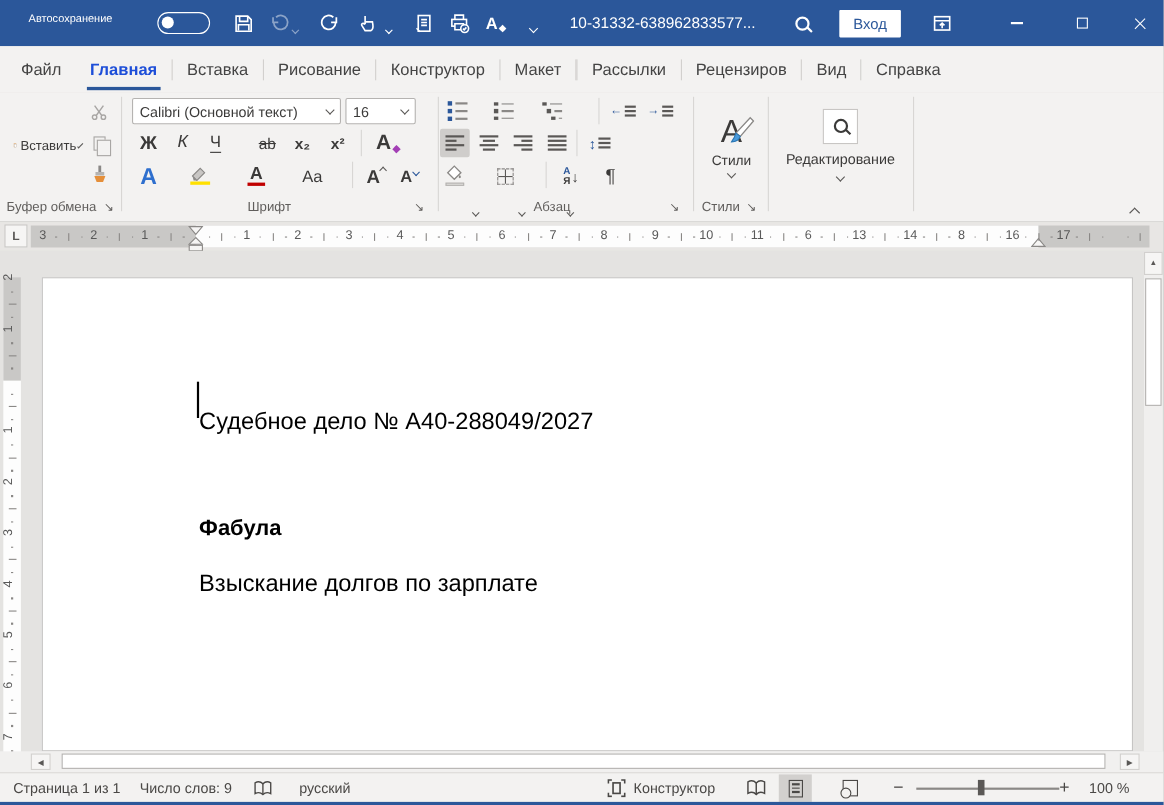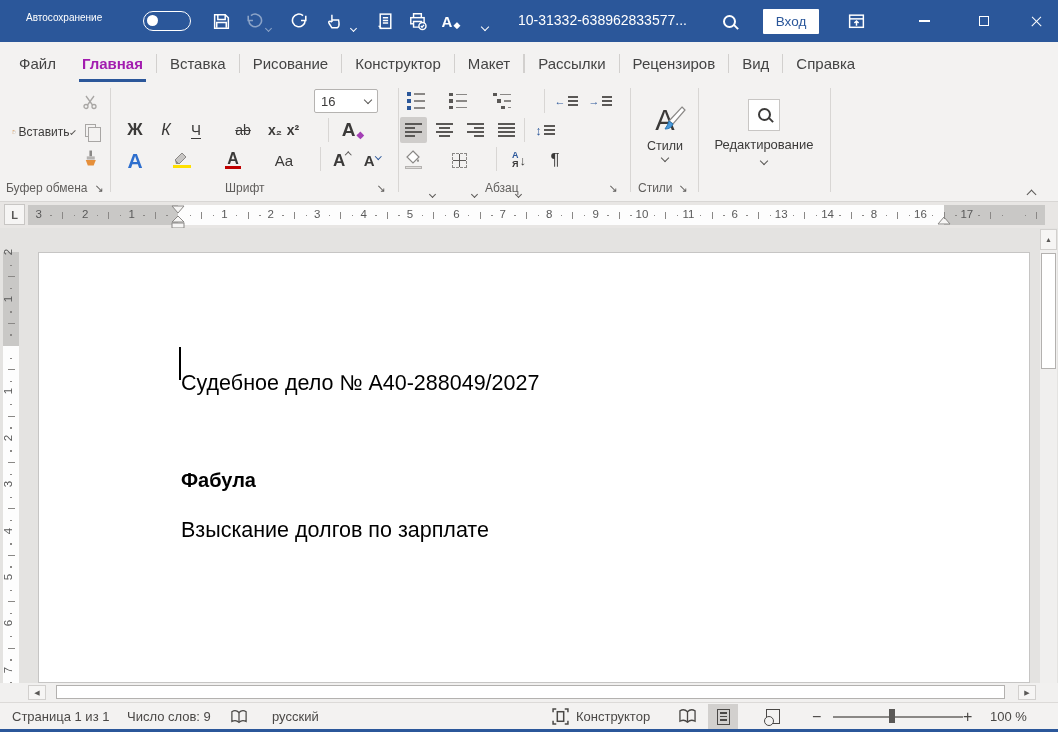--- a/index.html
+++ b/index.html
@@ -24,21 +24,21 @@
   .minbar{width:11px;height:1.5px;background:#fff;}
   .maxbox{width:10px;height:10px;border:1.4px solid #fff;}
   .xwrap{position:relative;width:13px;height:13px;}
   .xwrap i{position:absolute;left:0;top:6px;width:13px;height:1.4px;background:#fff;}
   .xwrap i:nth-child(1){transform:rotate(45deg);} .xwrap i:nth-child(2){transform:rotate(-45deg);}
 
   
   .tabbar{position:absolute;left:0;top:42px;width:1058px;height:42px;background:#f3f2f1;}
   .tabs{position:absolute;left:6px;top:0;height:42px;display:flex;align-items:center;}
   .tab{padding:0 13px;height:42px;display:flex;align-items:center;font-size:15px;color:#444;white-space:nowrap;position:relative;}
-  .tab.active{font-weight:bold;color:#a21caf;}
+  .tab.active{font-weight:bold;color:#1d4ed8;}
   .tab.active::after{content:"";position:absolute;left:10px;right:10px;bottom:2px;height:3.5px;background:#2b579a;}
   .tabsep{width:1px;height:19px;background:#d2d0ce;}
   .share{position:absolute;right:15px;top:48px;height:30px;padding:0 12px;background:#fff;display:flex;align-items:center;gap:7px;
          color:#2b579a;font-size:15px;font-weight:bold;border-radius:2px;}
 
   
   .ribbon{position:absolute;left:0;top:84px;width:1058px;height:118px;background:#f3f2f1;border-bottom:1px solid #d8d6d4;}
   .gsep{position:absolute;top:4px;width:1px;height:104px;background:#d8d6d4;}
   .rb{position:absolute;display:flex;align-items:center;justify-content:center;border-radius:2px;color:#3b3a39;}
   .rb.sel{background:#cfcdcb;}
@@ -250,35 +250,39 @@
     <button class="rb" style="left:78px;top:62px;width:24px;height:24px;">
       <svg width="17" height="17" viewBox="0 0 16 16">
           <rect x="7" y="0.5" width="2.4" height="5.5" fill="#8a8886"></rect>
           <rect x="4.5" y="6" width="7.5" height="3" fill="#b5b3b1"></rect>
           <path d="M3.5 9.5 h9.5 l-2 5 h-5.5 z" fill="#e58f3a"></path>
         </svg>
     </button>
     <span class="glabel" style="left:6px;">Буфер обмена</span>
     <button class="launch" style="left:92px;">↘</button>
 
+    <button class="combo" style="left:120px;width:190px;">
+      <span>Calibri (Основной текст)</span>
+        <i class="cv" style="margin-top:-3px;color:#5a5856;"></i>
+    </button>
     <button class="combo" style="left:314px;width:64px;">
       <span>16</span>
         <i class="cv" style="margin-top:-3px;color:#5a5856;"></i>
     </button>
     <button class="rb" style="left:122px;top:34px;width:26px;height:24px;font-weight:bold;font-size:17px;">Ж</button>
     <button class="rb" style="left:154px;top:34px;width:24px;height:24px;font-style:italic;font-size:16px;">К</button>
     <button class="rb" style="left:184px;top:34px;width:24px;height:24px;">
         <span style="border-bottom:1.6px solid #3b3a39;font-size:15px;">Ч</span>
       </button>
     <span class="abs" style="left:212px;top:127px;color:#5a5856;"><i class="cv" style="width:5px;height:5px;"></i></span>
     <button class="rb" style="left:230px;top:34px;width:26px;height:24px;">
         <span style="text-decoration:line-through;font-size:14px;">ab</span>
       </button>
     <button class="rb" style="left:262px;top:34px;width:26px;height:24px;font-size:14px;font-weight:bold;">x₂</button>
-    <button class="rb" style="left:280px;top:34px;width:26px;height:24px;font-size:14px;font-weight:bold;">x²</button>
+    <button class="rb" style="left:294px;top:34px;width:26px;height:24px;font-size:14px;font-weight:bold;">x²</button>
     <i class="gsep" style="left:328px;top:34px;height:24px;"></i>
     <button class="rb" style="left:338px;top:32px;width:30px;height:27px;">
       <span class="bigA">А</span>
       <span style="color:#a33fb5;font-size:10px;margin:10px 0 0 1px;">◆</span>
     </button>
 
     <button class="rb" style="left:122px;top:63px;width:26px;height:26px;">
         <span class="bigA" style="color:#2e6fce;font-size:21px;">А</span>
       </button>
     <span class="abs" style="left:150px;top:157px;color:#5a5856;"><i class="cv" style="width:5px;height:5px;"></i></span>

